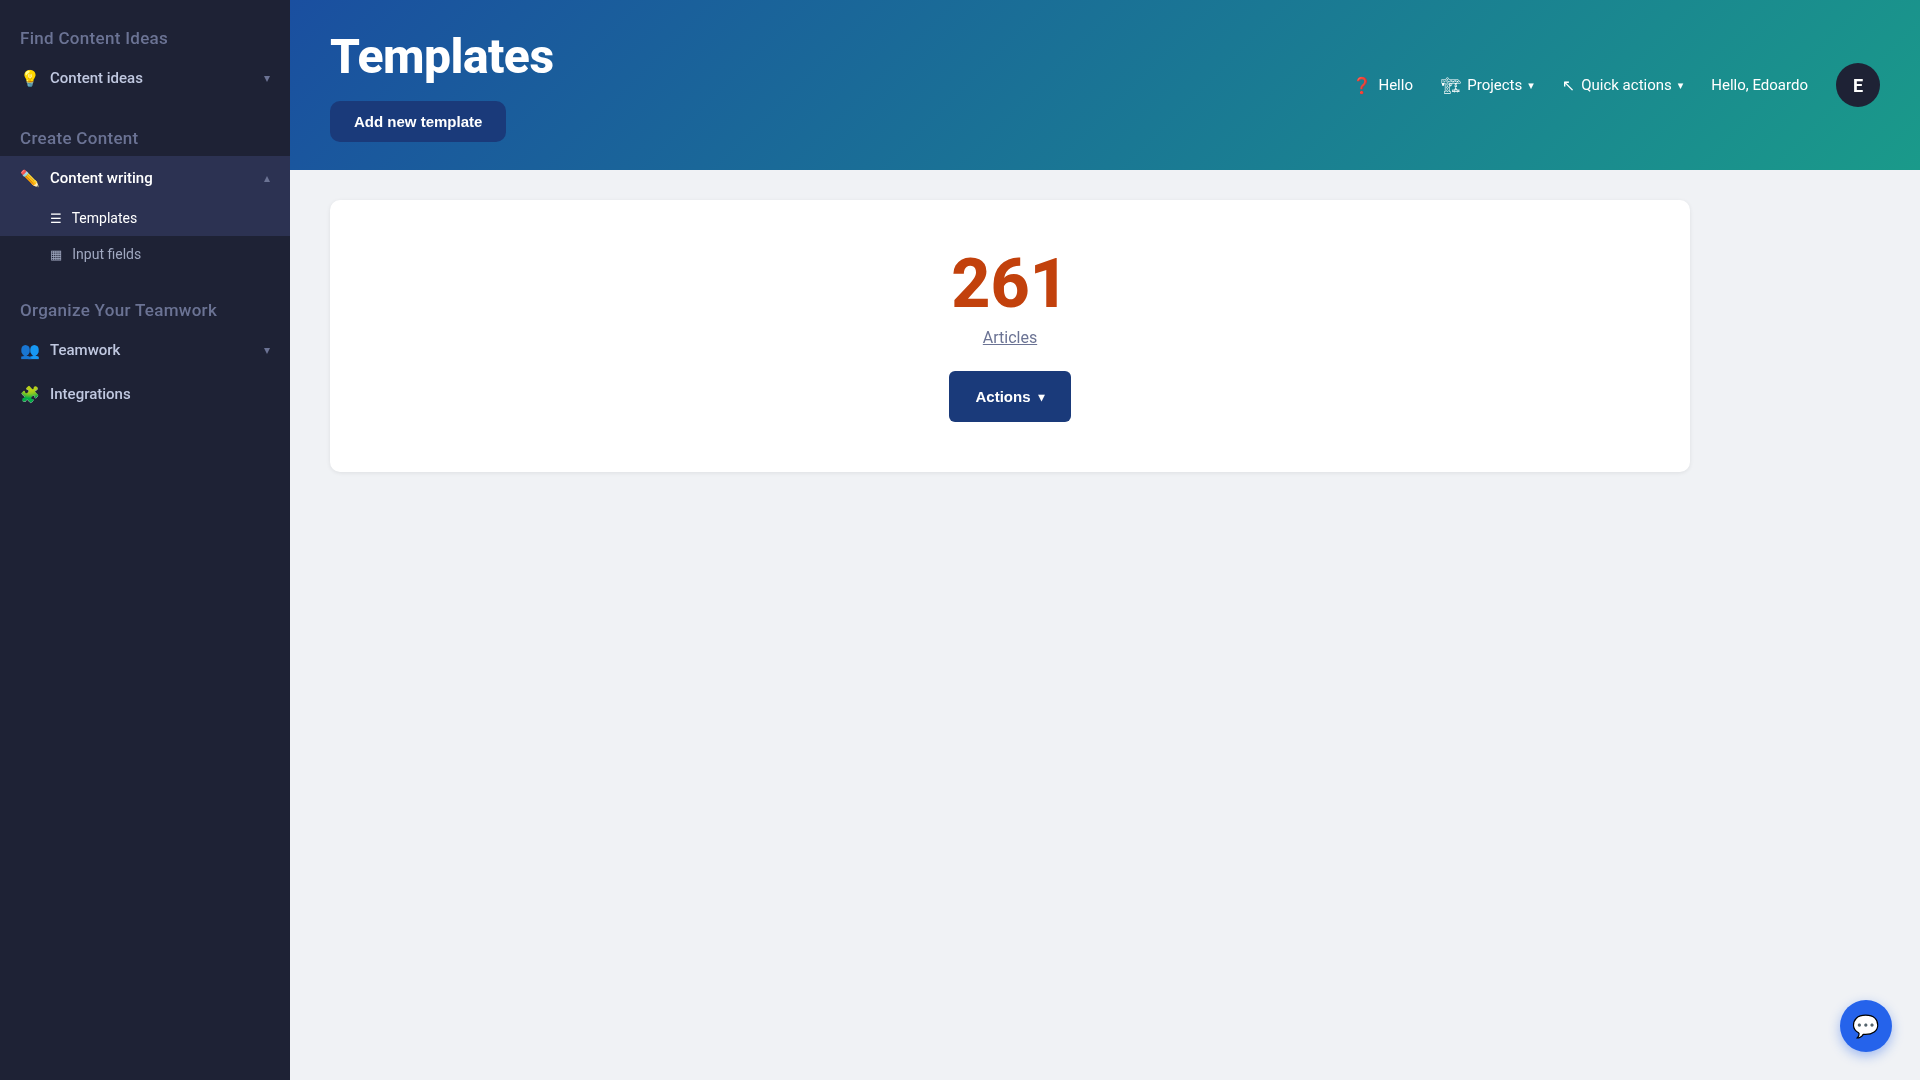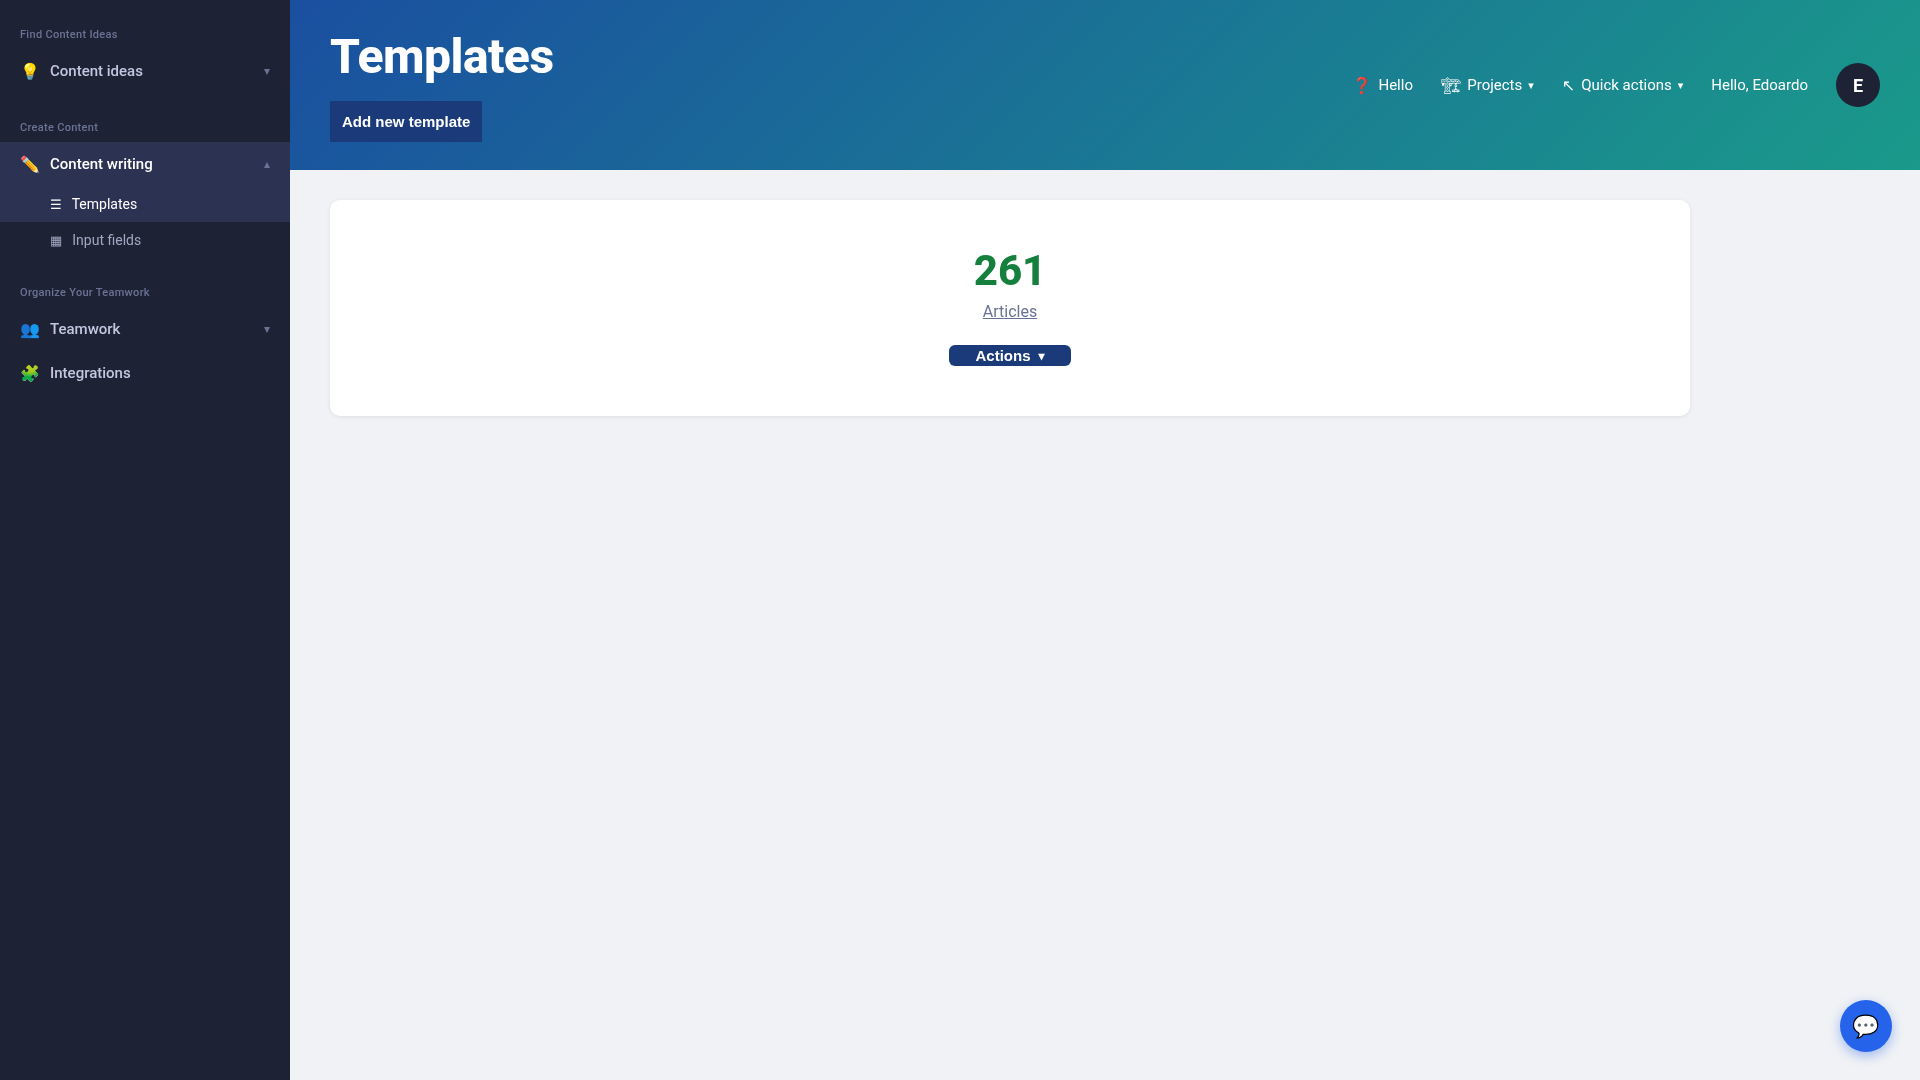--- a/index.html
+++ b/index.html
@@ -11,21 +11,21 @@
       min-width: 290px;
       background: #1e2235;
       color: #a0a8c0;
       display: flex;
       flex-direction: column;
       height: 1080px;
       overflow-y: auto;
       padding-bottom: 20px;
     }
     .sidebar-section-label {
-      font-size: 11px;
+      font-size: 17px;
       text-transform: none;
       color: #6b7394;
       padding: 28px 20px 8px 20px;
       letter-spacing: 0.3px;
       font-weight: 500;
     }
     .sidebar-item {
       display: flex;
       align-items: center;
       padding: 12px 20px;
@@ -94,22 +94,22 @@
     .header-title {
       font-size: 48px;
       font-weight: 800;
       color: #ffffff;
       letter-spacing: -0.5px;
     }
     .add-template-btn {
       background: #1a3a7a;
       color: #ffffff;
       border: none;
-      padding: 12px 12px;
-      border-radius: 1px;
+      padding: 12px 24px;
+      border-radius: 10px;
       font-size: 15px;
       font-weight: 600;
       cursor: pointer;
       width: fit-content;
       transition: background 0.15s;
     }
 
     .header-right {
       display: flex;
       align-items: center;
@@ -159,37 +159,37 @@
       border-radius: 10px;
       padding: 50px 40px;
       display: flex;
       flex-direction: column;
       align-items: center;
       gap: 10px;
       box-shadow: 0 1px 4px rgba(0,0,0,0.08);
       max-width: 1360px;
     }
     .stats-number {
-      font-size: 42px;
+      font-size: 68px;
       font-weight: 800;
-      color: #15803d;
+      color: #c2410c;
       line-height: 1;
     }
     .stats-label {
       font-size: 16px;
       color: #6b7394;
       font-weight: 400;
       margin-bottom: 14px;
       text-decoration: underline;
     }
     .actions-btn {
       background: #1a3a7a;
       color: #ffffff;
       border: none;
-      padding: 2px 26px;
+      padding: 17px 26px;
       border-radius: 6px;
       font-size: 15px;
       font-weight: 600;
       cursor: pointer;
       display: flex;
       align-items: center;
       gap: 8px;
       transition: background 0.15s;
     }
     .actions-btn .chevron { font-size: 12px; }

